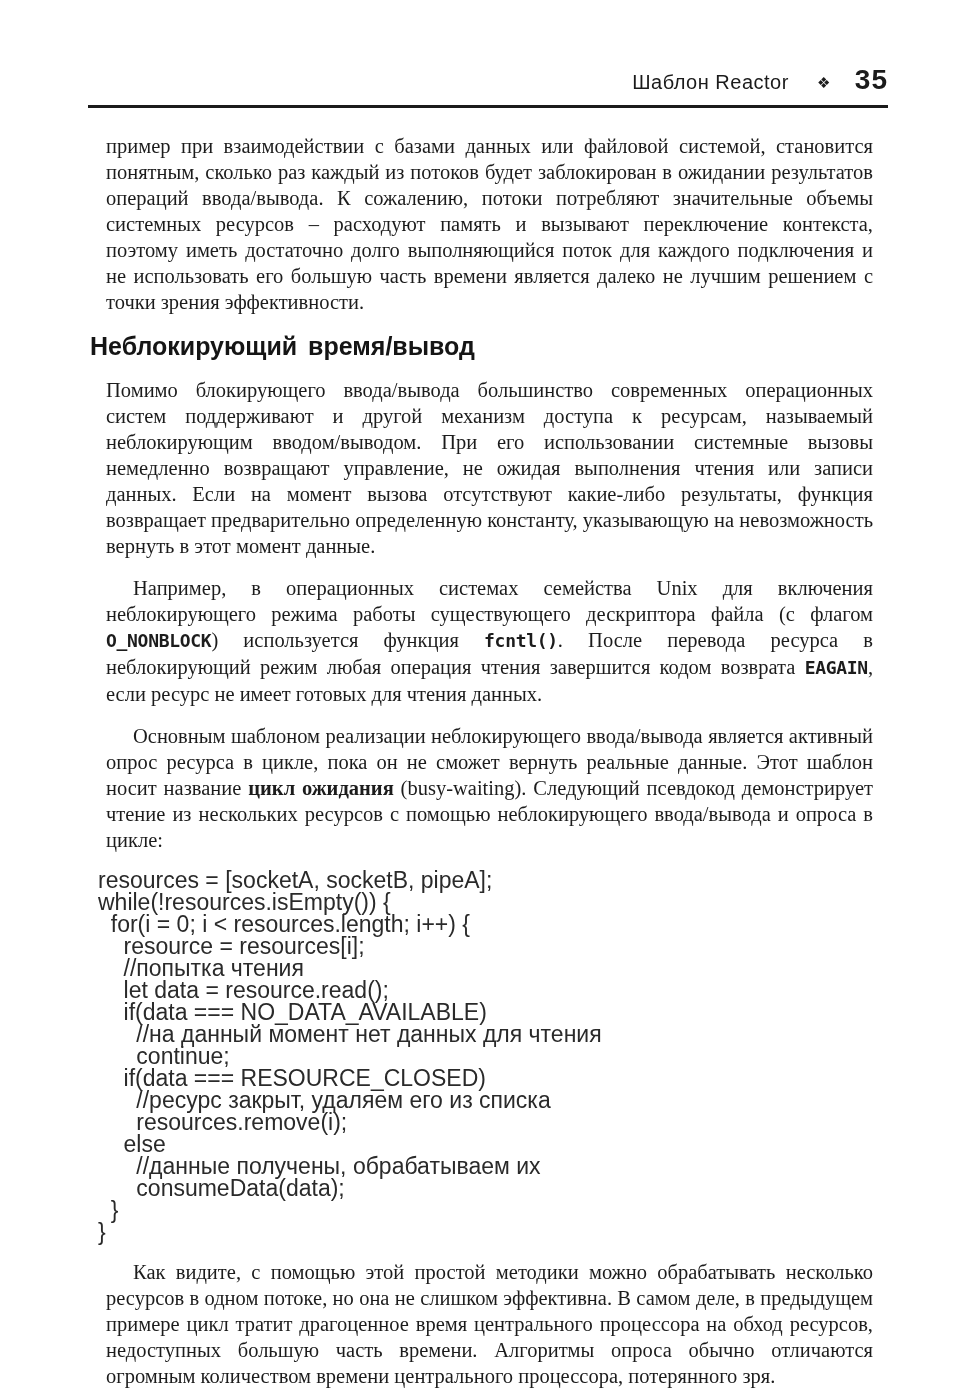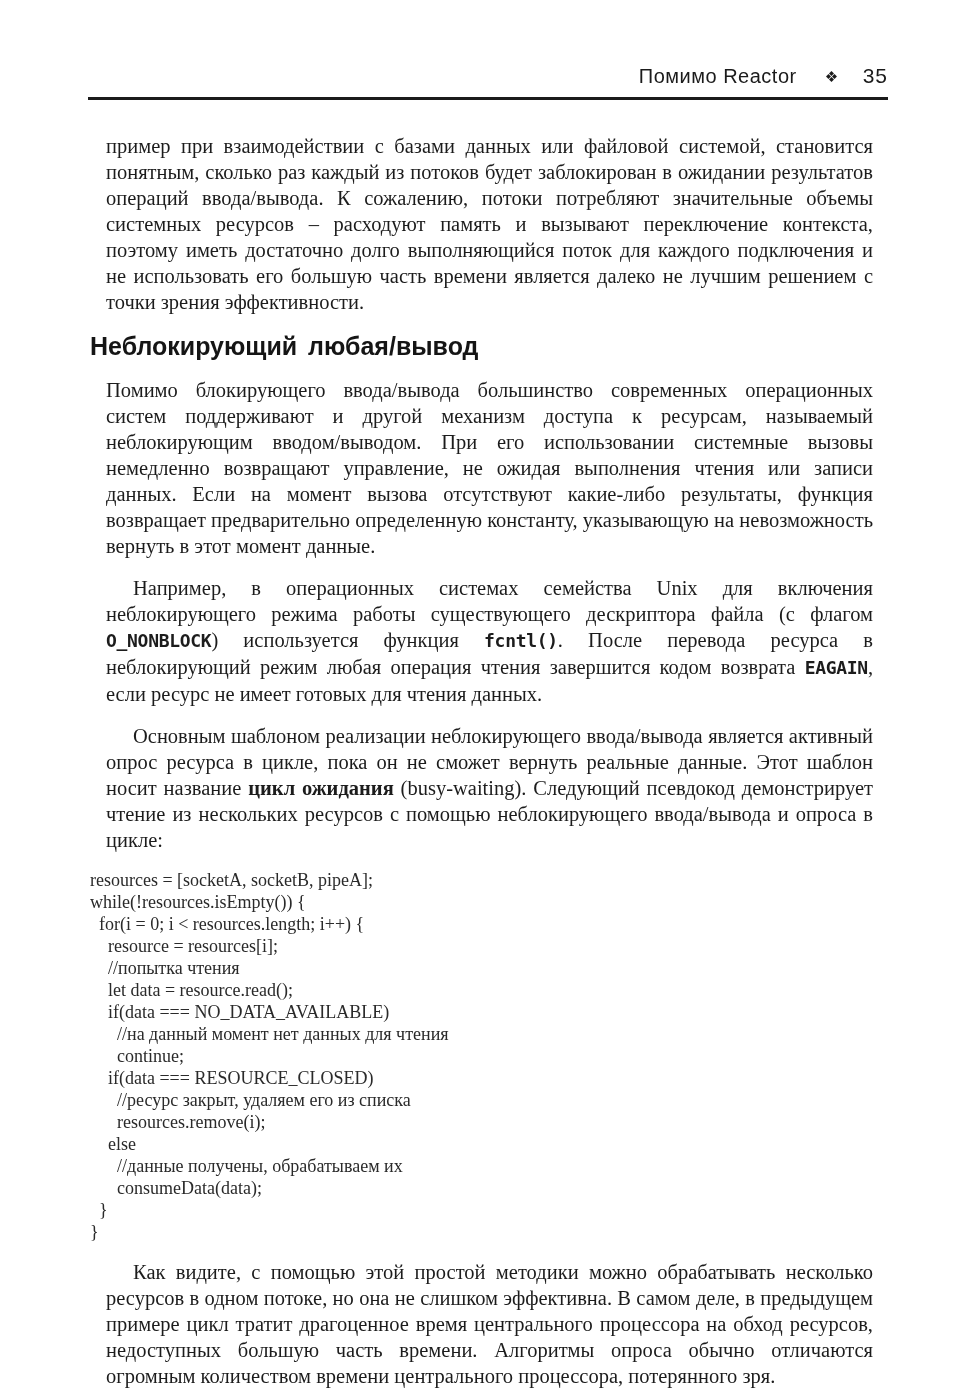--- a/index.html
+++ b/index.html
@@ -27,21 +27,21 @@
     letter-spacing: 0.5px;
   }
   .running-head .chapter { font-weight: 400; }
   .running-head .diamond {
     display: inline-block;
     font-size: 15px;
     margin: 0 24px 0 28px;
     vertical-align: 1px;
     font-family: "DejaVu Sans", sans-serif;
   }
-  .running-head .pagenum { font-weight: 400; font-size: 21px; letter-spacing: 1px; }
+  .running-head .pagenum { font-weight: 700; font-size: 28px; letter-spacing: 1px; }
 
   .body-col {
     position: absolute;
     left: 90px;
     top: 117px;
     width: 799px;
   }
   p.body-text {
     margin: 16px;
     text-align: justify;
@@ -60,43 +60,43 @@
     word-spacing: 4px;
   }
   .inline-code {
     font-family: "DejaVu Sans Mono", monospace;
     font-size: 18px;
     font-weight: 700;
     letter-spacing: -0.3px;
   }
   .bold-term { font-weight: 700; }
   pre.code-block {
-    margin: 15px 0 13px 0;
-    font-family: Liberation Serif, serif;
-    font-size: 18px;
+    margin: 15px 0 13px 8px;
+    font-family: Liberation Sans, sans-serif;
+    font-size: 23px;
     line-height: 22px;
     color: #2a2a2a;
     white-space: pre;
   }
   pre.code-block div { min-height: 22px; }
 </style>
 </head>
 <body>
 
 <div class="page">
 
   <div class="running-head">
-    <span class="chapter">Помимо Reactor</span><span class="diamond">❖</span><span class="pagenum">35</span>
+    <span class="chapter">Шаблон Reactor</span><span class="diamond">❖</span><span class="pagenum">35</span>
   </div>
 
   <div class="body-col">
 
     <p class="body-text">пример при взаимодействии с базами данных или файловой системой, становится понятным, сколько раз каждый из потоков будет заблокирован в ожидании результатов операций ввода/вывода. К сожалению, потоки потребляют значительные объемы системных ресурсов – расходуют память и вызывают переключение контекста, поэтому иметь достаточно долго выполняющийся поток для каждого подключения и не использовать его большую часть времени является далеко не лучшим решением с точки зрения эффективности.</p>
 
-    <h2 class="section-heading">Неблокирующий любая/вывод</h2>
+    <h2 class="section-heading">Неблокирующий время/вывод</h2>
 
     <p class="body-text">Помимо блокирующего ввода/вывода большинство современных операционных систем поддерживают и другой механизм доступа к ресурсам, называемый неблокирующим вводом/выводом. При его использовании системные вызовы немедленно возвращают управление, не ожидая выполнения чтения или записи данных. Если на момент вызова отсутствуют какие-либо результаты, функция возвращает предварительно определенную константу, указывающую на невозможность вернуть в  этот момент данные.</p>
 
     <p class="body-text indent"><span>Например, в операционных системах семейства Unix для включения неблокирующего режима работы существующего дескриптора файла (с флагом </span><span class="inline-code">O_NONBLOCK</span><span>) используется функция </span><span class="inline-code">fcntl()</span><span>. После перевода ресурса в неблокирующий режим любая операция чтения завершится кодом возврата </span><span class="inline-code">EAGAIN</span><span>, если ресурс не имеет готовых для чтения данных.</span></p>
 
     <p class="body-text indent"><span>Основным шаблоном реализации неблокирующего ввода/вывода является активный опрос ресурса в цикле, пока он не сможет вернуть реальные данные. Этот шаблон носит название </span><span class="bold-term">цикл ожидания</span><span> (busy-waiting). Следующий псевдокод демонстрирует чтение из нескольких ресурсов с помощью неблокирующего ввода/вывода и опроса в цикле:</span></p>
 
     <pre class="code-block"><div>resources = [socketA, socketB, pipeA];</div><div>while(!resources.isEmpty()) {</div><div>  for(i = 0; i &lt; resources.length; i++) {</div><div>    resource = resources[i];</div><div>    //попытка чтения</div><div>    let data = resource.read();</div><div>    if(data === NO_DATA_AVAILABLE)</div><div>      //на данный момент нет данных для чтения</div><div>      continue;</div><div>    if(data === RESOURCE_CLOSED)</div><div>      //ресурс закрыт, удаляем его из списка</div><div>      resources.remove(i);</div><div>    else</div><div>      //данные получены, обрабатываем их</div><div>      consumeData(data);</div><div>  }</div><div>}</div></pre>
 
     <p class="body-text indent">Как видите, с помощью этой простой методики можно обрабатывать несколько ресурсов в одном потоке, но она не слишком эффективна. В самом деле, в предыдущем примере цикл тратит драгоценное время центрального процессора на обход ресурсов, недоступных большую часть времени. Алгоритмы опроса обычно отличаются огромным количеством времени центрального процессора, потерянного зря.</p>

